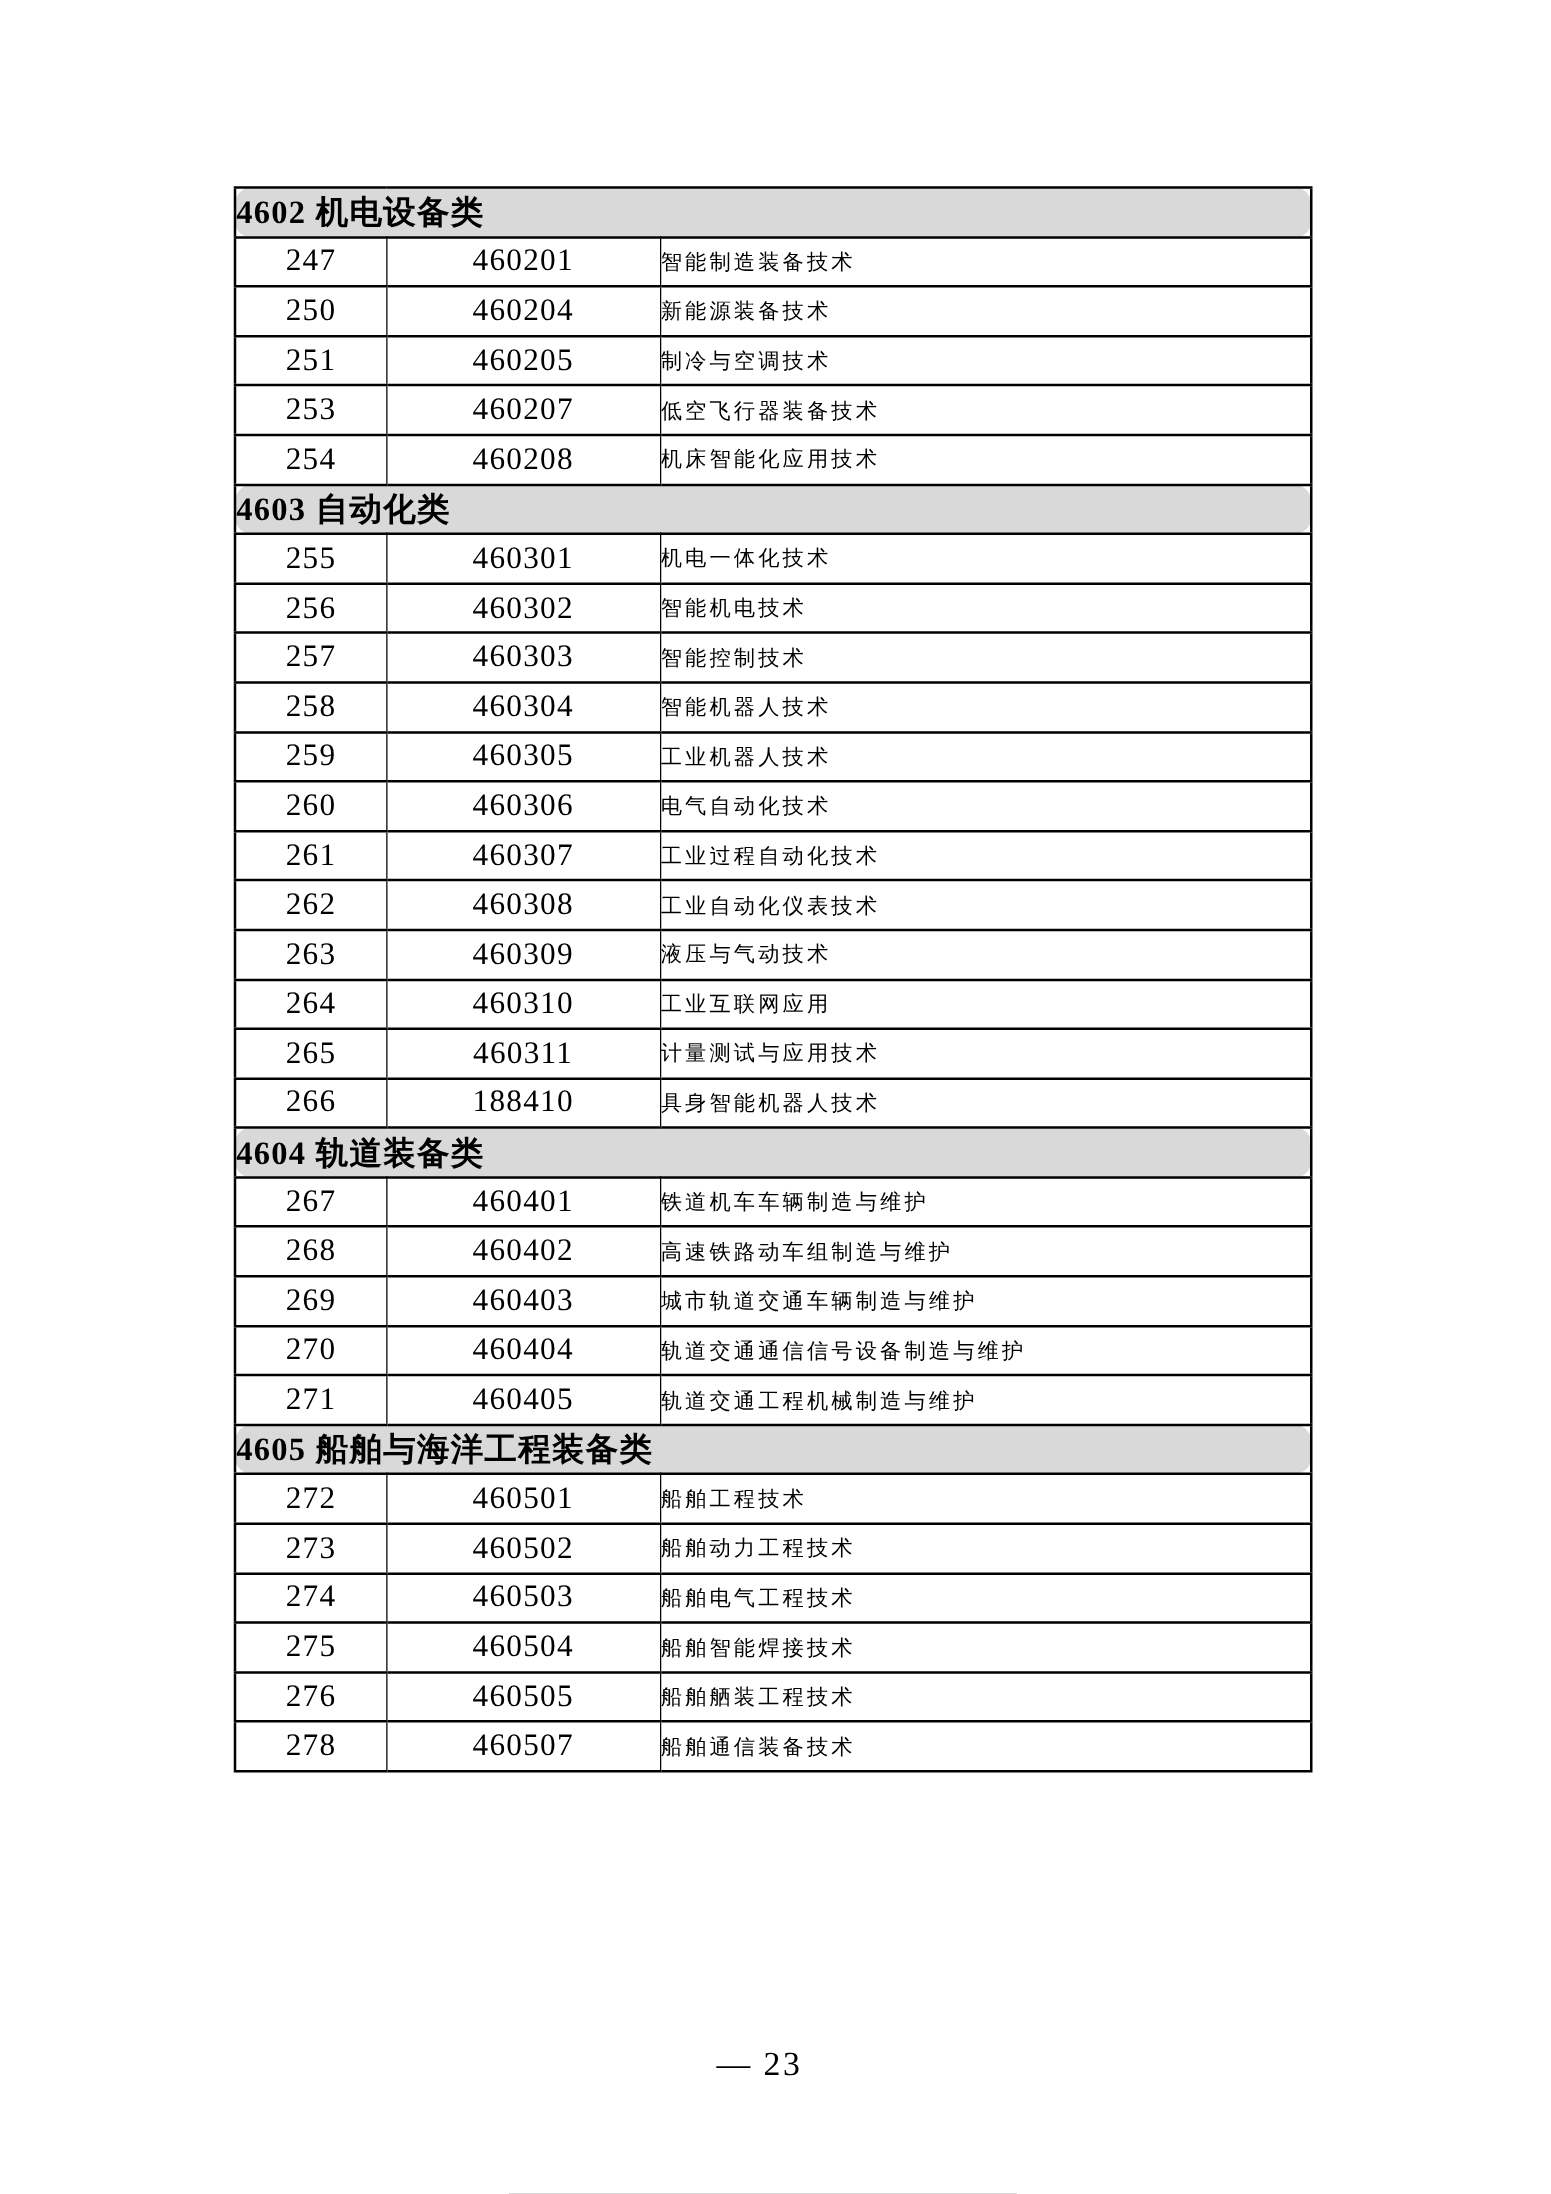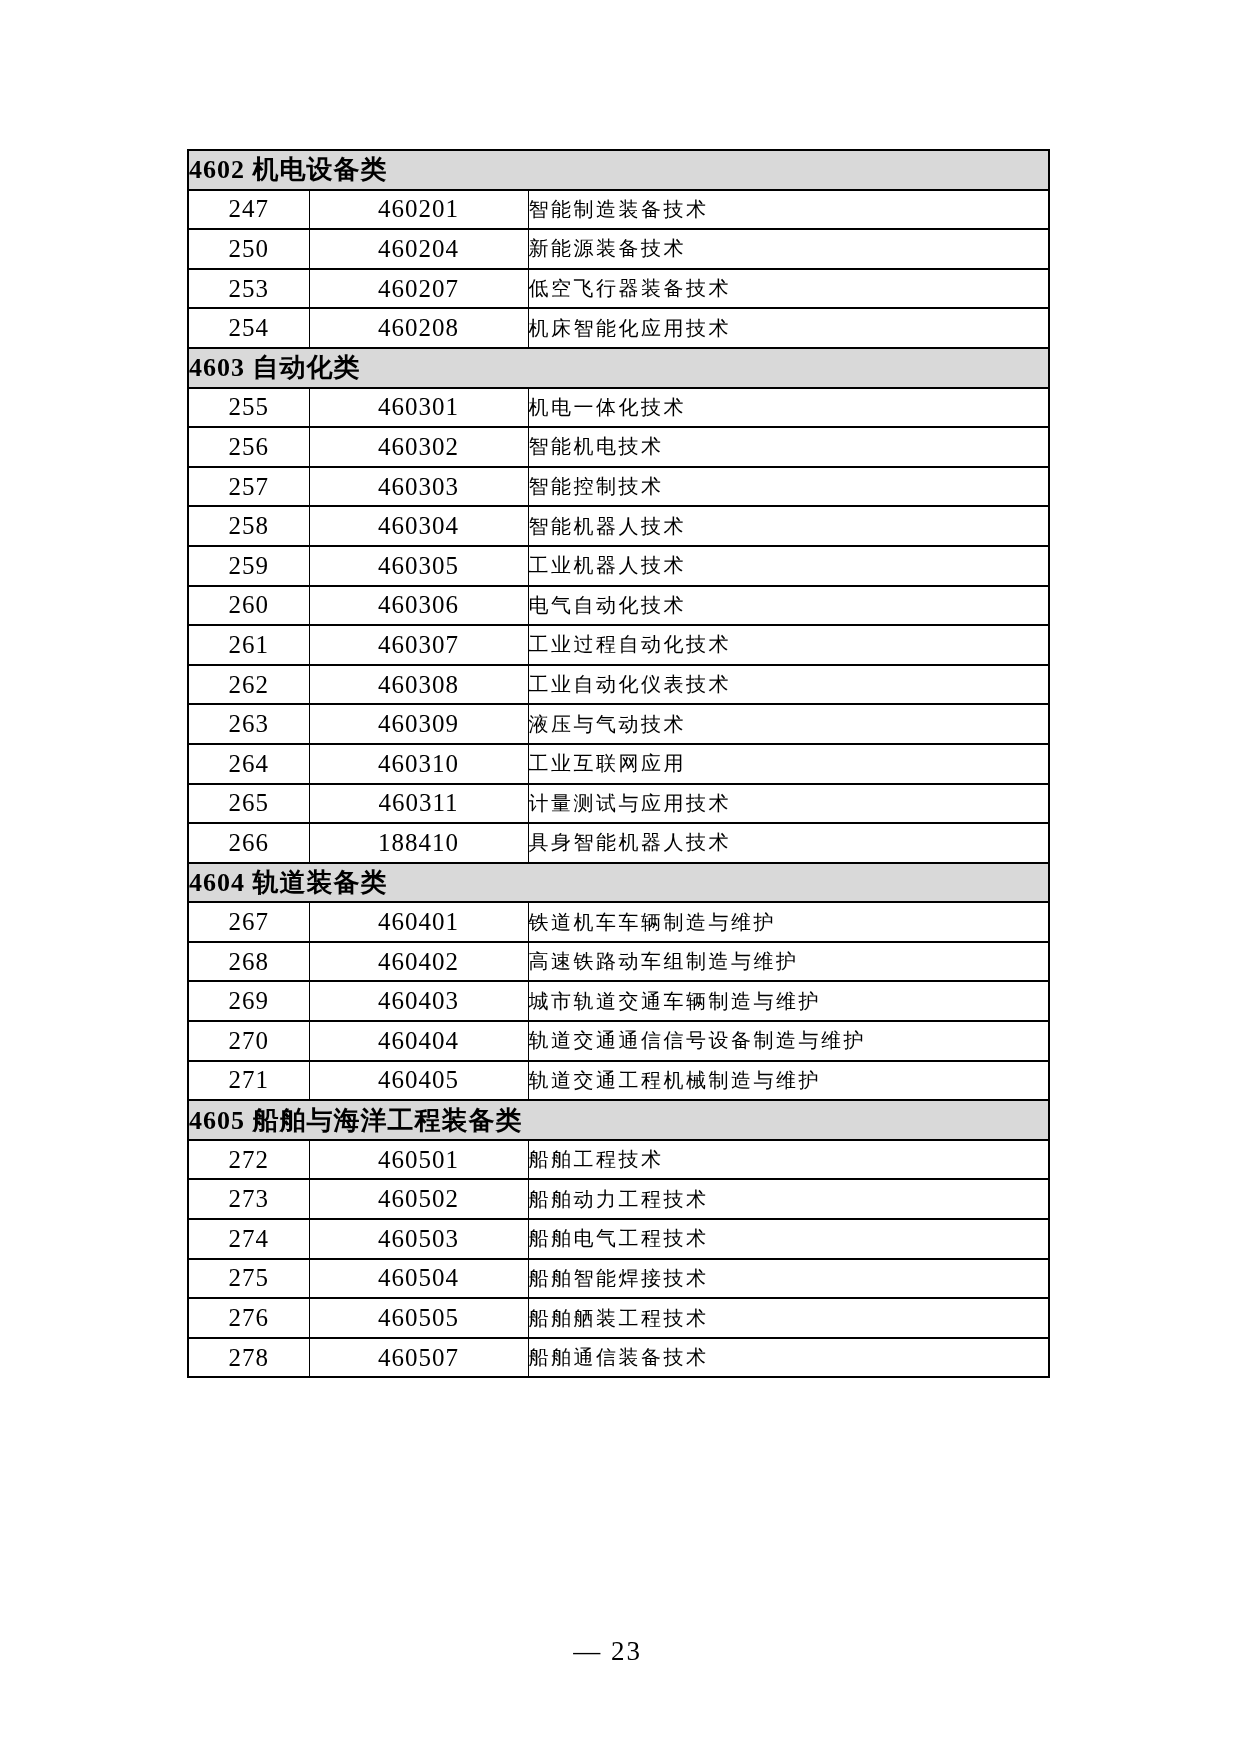--- a/index.html
+++ b/index.html
@@ -42,28 +42,29 @@
     white-space: nowrap;
     color: #000;
   }
   td.section-cell {
     background: var(--header-bg);
     font-weight: bold;
     font-size: 26px;
     text-align: left;
     padding-left: 9px;
     letter-spacing: 1px;
+    border-radius: 13px;
   }
   td.num-cell {
     font-size: 25px;
     text-align: center;
     letter-spacing: 1px;
   }
   td.name-cell {
-    font-size: 20px;
+    font-size: 17px;
     text-align: left;
     padding-left: 15px;
     letter-spacing: 2.5px;
   }
   .footer {
     position: absolute;
     top: 1636px;
     left: 0;
     width: 1241px;
     text-align: center;
@@ -92,20 +93,25 @@
           <td class="num-cell">247</td>
           <td class="num-cell">460201</td>
           <td class="name-cell">智能制造装备技术</td>
         </tr>
         <tr>
           <td class="num-cell">250</td>
           <td class="num-cell">460204</td>
           <td class="name-cell">新能源装备技术</td>
         </tr>
         <tr>
+          <td class="num-cell">251</td>
+          <td class="num-cell">460205</td>
+          <td class="name-cell">制冷与空调技术</td>
+        </tr>
+        <tr>
           <td class="num-cell">253</td>
           <td class="num-cell">460207</td>
           <td class="name-cell">低空飞行器装备技术</td>
         </tr>
         <tr>
           <td class="num-cell">254</td>
           <td class="num-cell">460208</td>
           <td class="name-cell">机床智能化应用技术</td>
         </tr>
         <tr>

